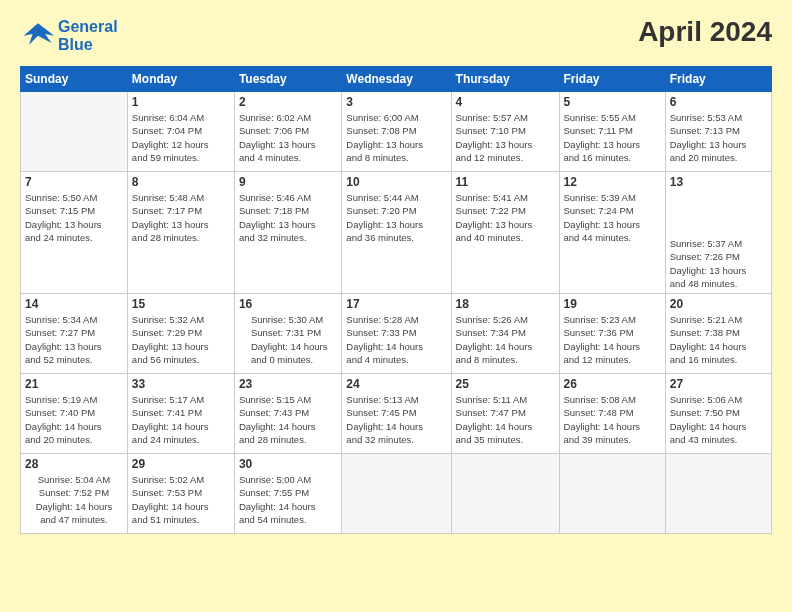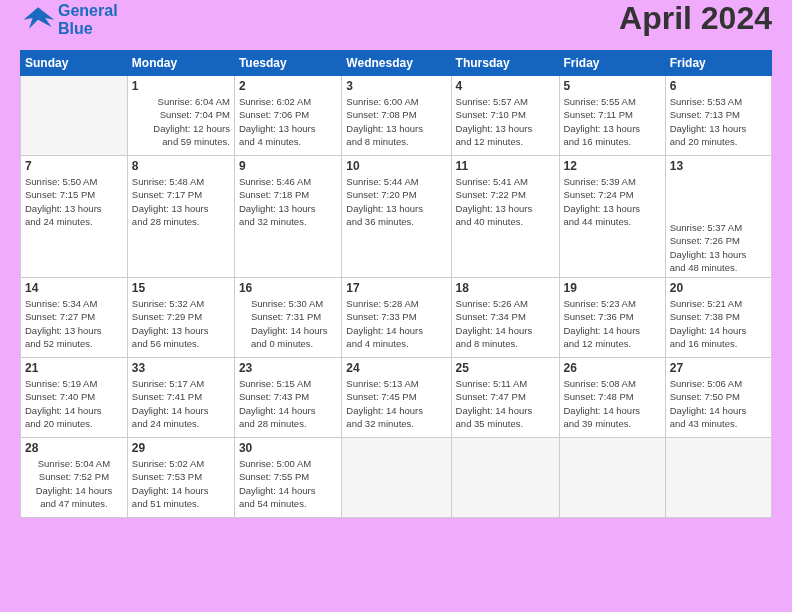--- a/index.html
+++ b/index.html
@@ -6,34 +6,34 @@
     body {
       font-family: Arial, sans-serif;
       background: #f0f0f0;
       width: 792px;
       height: 612px;
       overflow: hidden;
     }
     .page {
       width: 792px;
       height: 612px;
-      background: #f0abfc;
-      padding: 0 20px;
+      background: #fef9c3;
+      padding: 16px 20px;
     }
     .header {
       display: flex;
       justify-content: space-between;
       align-items: flex-start;
       margin-bottom: 10px;
     }
     .title-area {
       text-align: right;
     }
     .month-title {
-      font-size: 32px;
+      font-size: 28px;
       font-weight: bold;
       color: #333;
     }
     .subtitle {
       font-size: 14px;
       color: #555;
     }
     .calendar {
       width: 100%;
       border-collapse: collapse;
@@ -120,21 +120,21 @@
         <th>Thursday</th>
         <th>Friday</th>
         <th>Friday</th>
       </tr>
     </thead>
     <tbody id="calendar-body">
     <tr>
           <td class="empty"></td>
           <td>
             <span class="day-num">1</span>
-            <div class="day-info" style="white-space: pre-line; text-align: right;">Sunrise: 6:04 AM
+            <div class="day-info" style="white-space: pre-line;">Sunrise: 6:04 AM
 Sunset: 7:04 PM
 Daylight: 12 hours
 and 59 minutes.</div>
           </td>
           <td>
             <span class="day-num">2</span>
             <div class="day-info" style="white-space: pre-line;">Sunrise: 6:02 AM
 Sunset: 7:06 PM
 Daylight: 13 hours
 and 4 minutes.</div>

